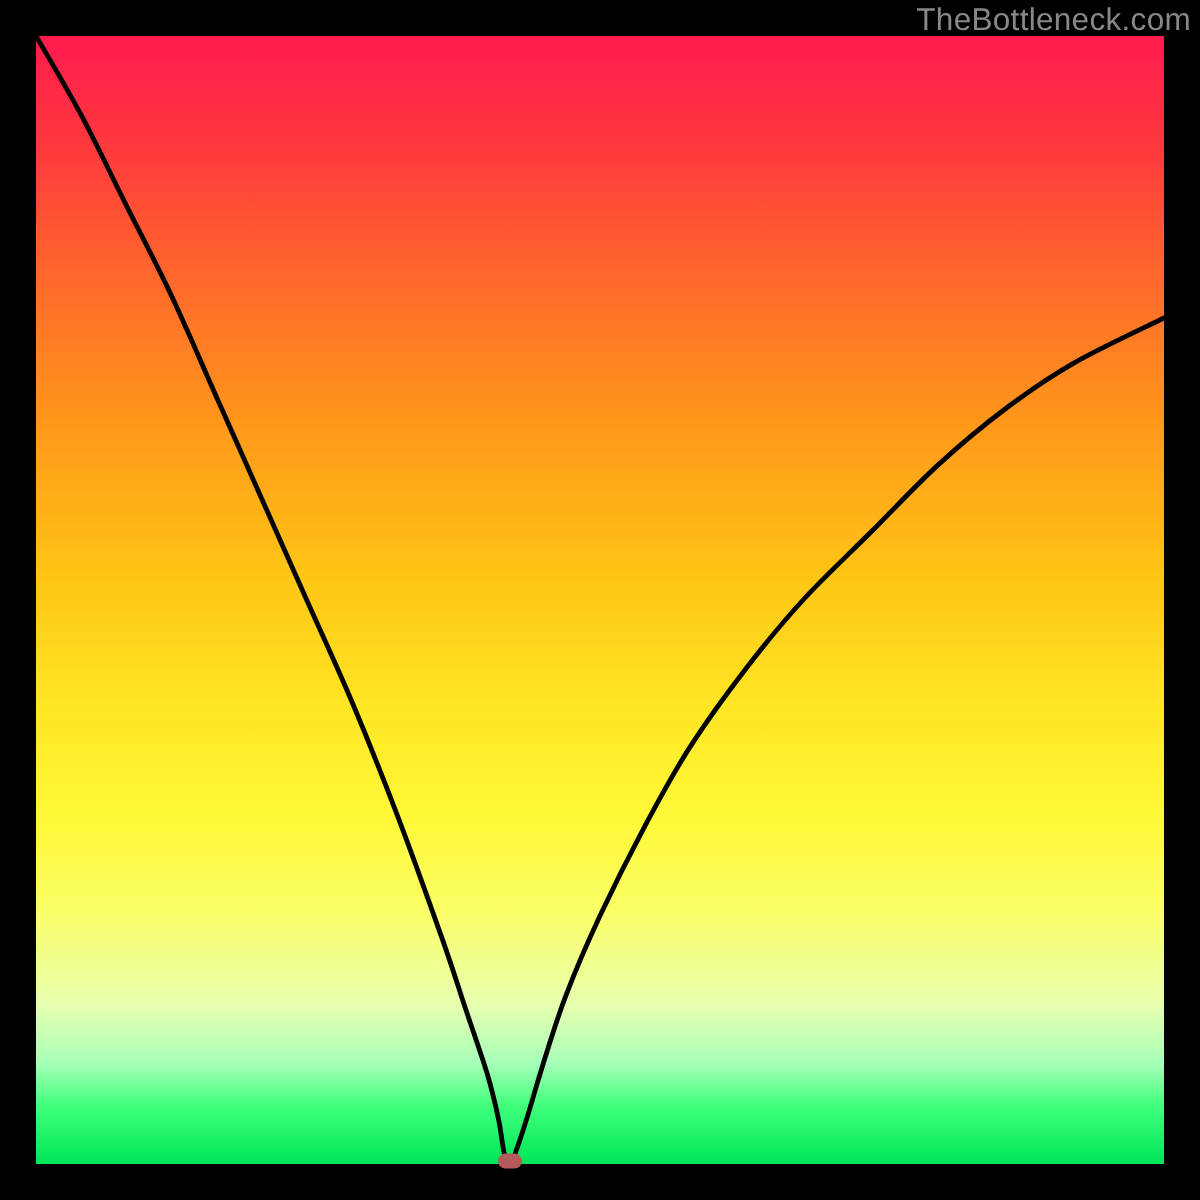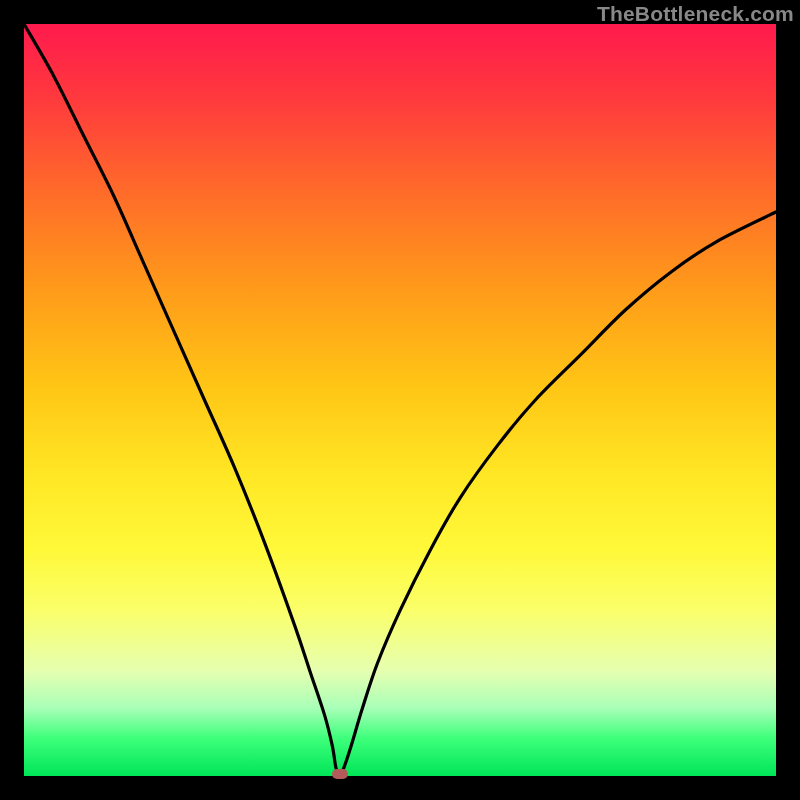--- a/index.html
+++ b/index.html
@@ -54,21 +54,21 @@
     height: 10px;
     border-radius: 5px;
     background: #b45a5a;
   }
   .watermark {
     position: absolute;
     top: 2px;
     right: 6px;
     color: #888;
     font-size: 21px;
-    font-weight: 700;
+    font-weight: 400;
     letter-spacing: 0.2px;
     user-select: none;
   }
 </style>
 </head>
 <body>
 
 <div class="frame">
   <div class="plot">
     <svg class="curve" viewBox="0 0 752 752" preserveAspectRatio="none">

